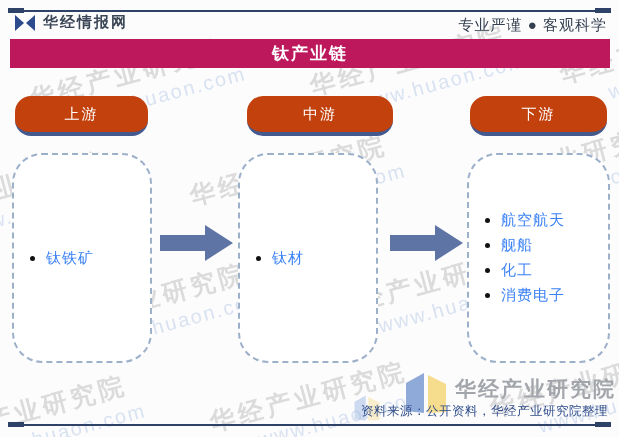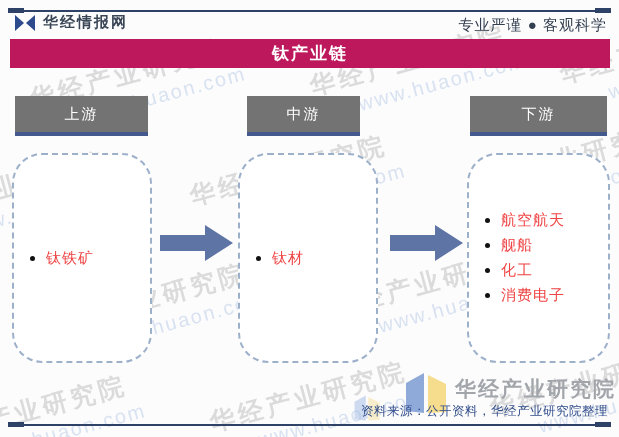--- a/index.html
+++ b/index.html
@@ -35,40 +35,40 @@
 
   
   .title-bar {
     position:absolute; top:39px; left:10px; width:600px; height:29px;
     background:#be185d; color:#ffffff; font-size:17px; font-weight:bold;
     letter-spacing:2px; text-align:center; line-height:29px; z-index:2;
   }
 
   
   .stage-hd {
-    position:absolute; top:96px; height:40px; background:#737373;
+    position:absolute; top:96px; height:40px; background:#c2410c;
     border-bottom:4px solid #44598d; color:#ffffff; font-size:15px;
-    letter-spacing:2px; text-align:center; line-height:35px; z-index:2;
+    letter-spacing:2px; text-align:center; line-height:35px; z-index:2;border-radius:16px;
   }
   .stage-hd.s1 { left:15px;  width:133px; }
-  .stage-hd.s2 { left:247px; width:113px; }
+  .stage-hd.s2 { left:247px; width:146px; }
   .stage-hd.s3 { left:470px; width:137px; }
 
   
   .stage-box {
     position:absolute; top:153px; height:210px; background:#ffffff;
     border:2px dashed #9db0ca; border-radius:30px; z-index:2;
     display:flex; align-items:center;
   }
   .stage-box.b1 { left:12px;  width:140px; }
   .stage-box.b2 { left:238px; width:140px; }
   .stage-box.b3 { left:467px; width:143px; }
   .stage-box ul { list-style:none; padding-left:16px; }
   .stage-box li {
-    font-size:15px; color:#ef4444; letter-spacing:1px;
+    font-size:15px; color:#3b82f6; letter-spacing:1px;
     padding:3px 0; display:flex; align-items:center;
   }
   .stage-box li::before {
     content:""; width:5px; height:5px; border-radius:50%;
     background:#111111; margin-right:11px; flex:0 0 auto;
   }
 
   
   .arrow { position:absolute; top:225px; width:73px; height:36px; z-index:2; }
   .arrow.a1 { left:160px; }

